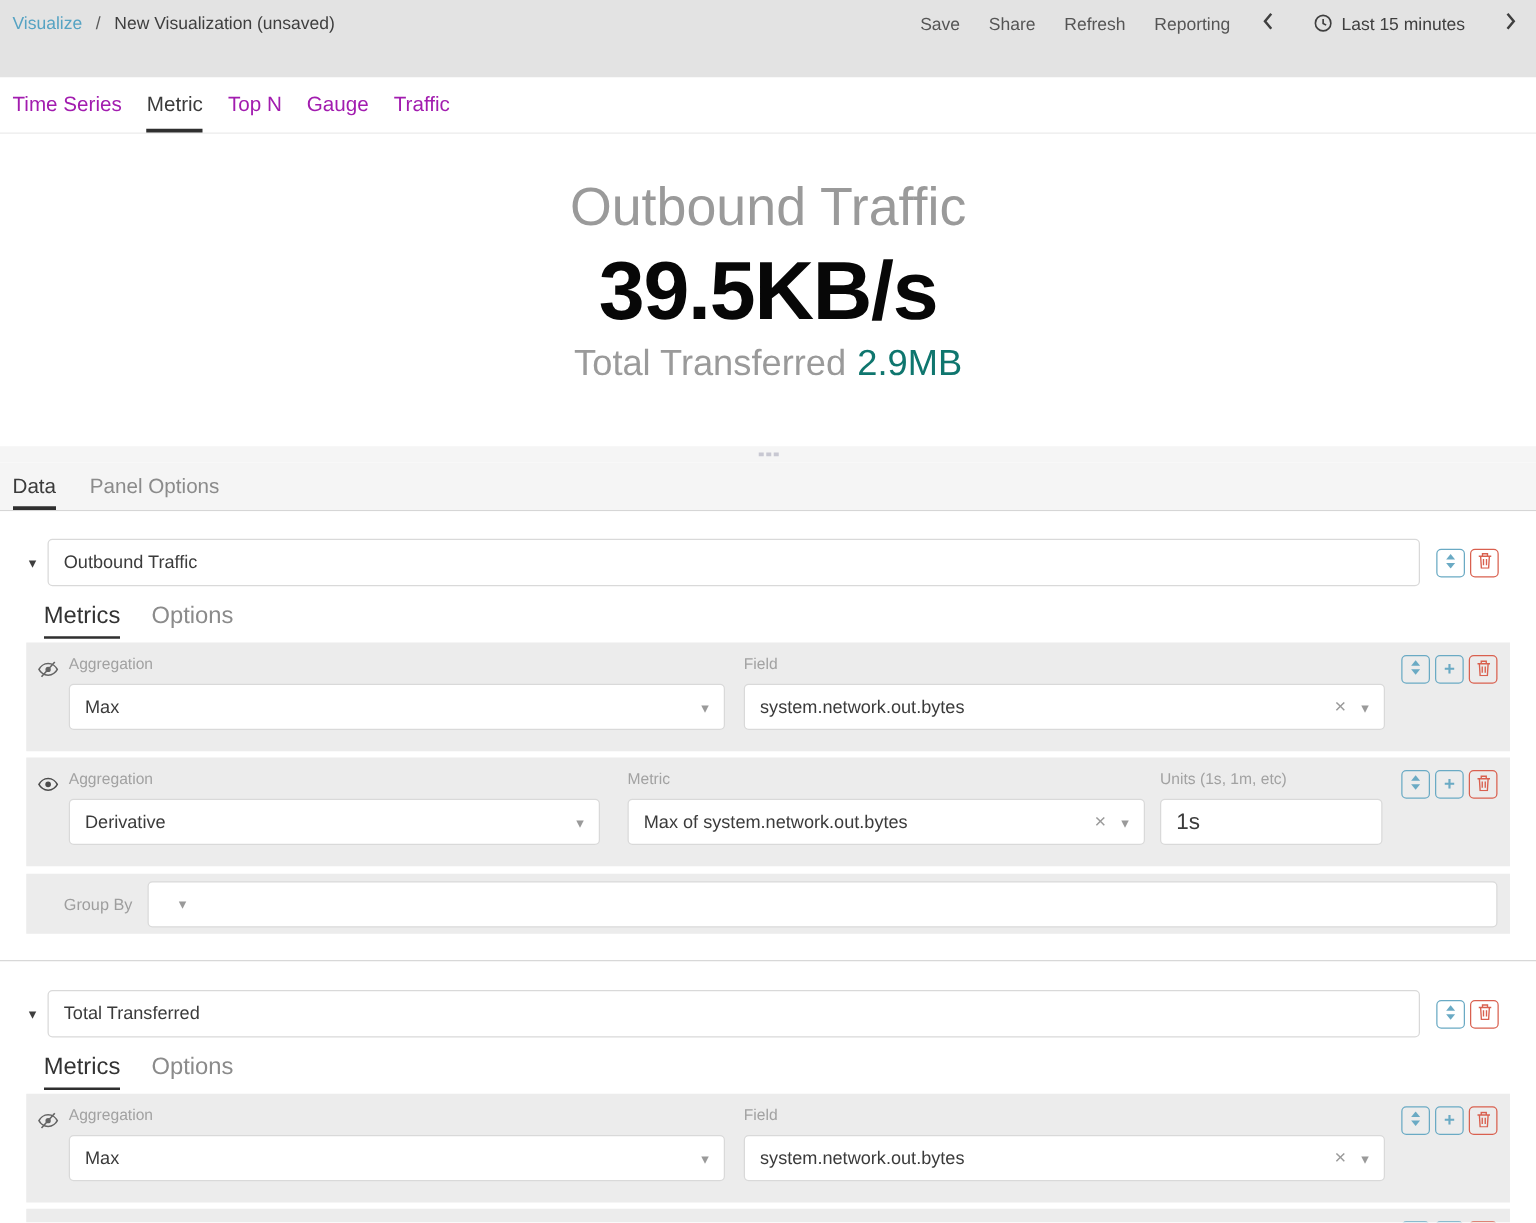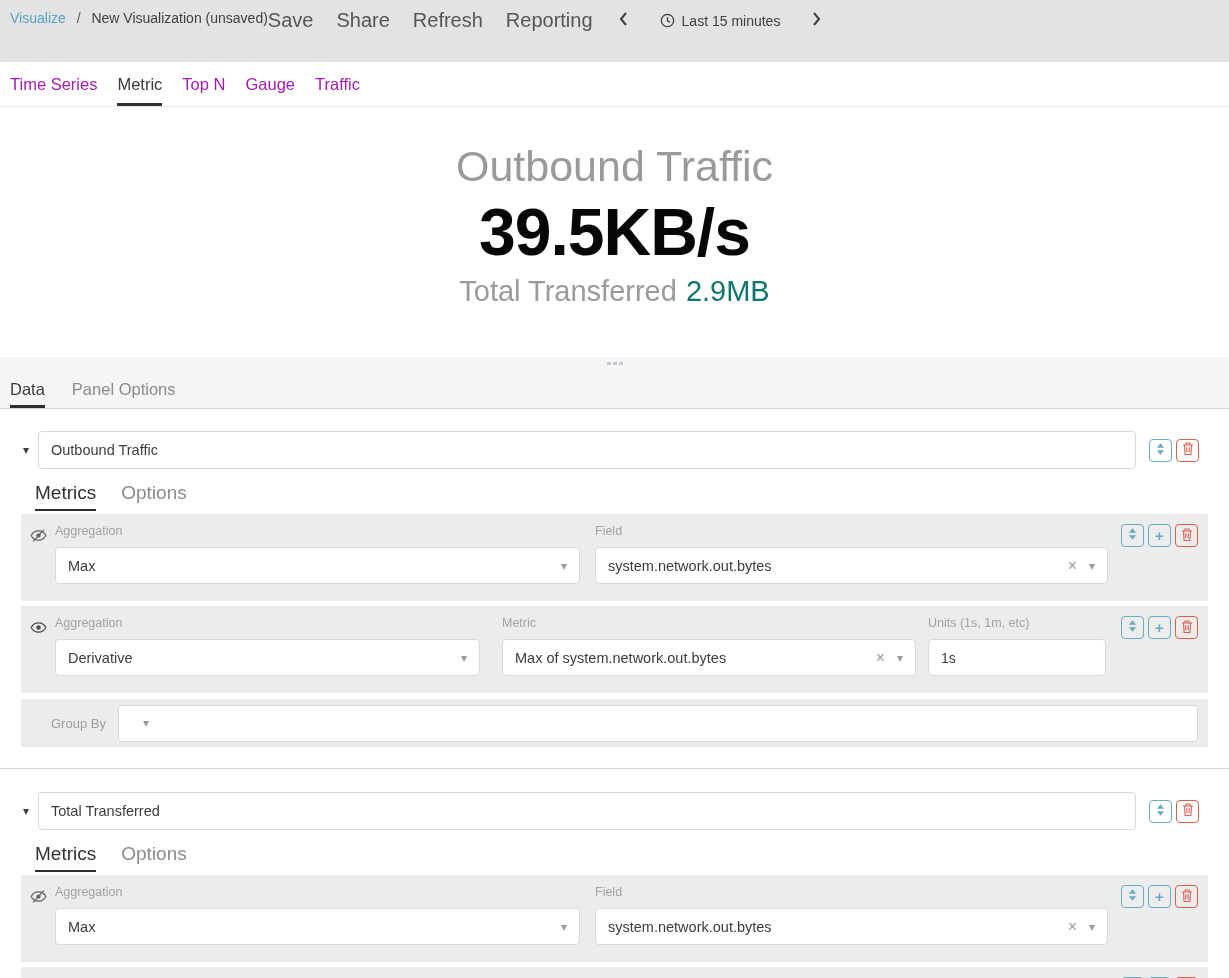--- a/index.html
+++ b/index.html
@@ -1,27 +1,27 @@
 <!DOCTYPE html>
 <html><head>
 <meta charset="utf-8">
 <style>
   * { margin:0; padding:0; box-sizing:border-box; }
   html,body { background:#fff; }
   body { font-family:"Liberation Sans", sans-serif; color:#3b3b3b; }
   .page { width:1229px; height:978px; overflow:hidden; background:#fff; position:relative; }
 
   
-  .top-header { height:62px; background:#e3e3e3; display:flex; justify-content:flex-start; align-items:flex-start; padding:9px 16px 0 10px; }
+  .top-header { height:62px; background:#e3e3e3; display:flex; justify-content:space-between; align-items:flex-start; padding:9px 16px 0 10px; }
   .breadcrumb { font-size:14px; color:#3f3f3f; padding-top:1px; }
   .crumb-link { color:#56a3c3; text-decoration:none; cursor:pointer; }
   .crumb-sep { margin:0 7px; color:#5a5a5a; }
   .header-right { display:flex; align-items:center; gap:26px; }
   .header-actions { display:flex; gap:23px; }
-  .header-actions a { font-size:20px; color:#555; text-decoration:none; cursor:pointer; }
+  .header-actions a { font-size:14px; color:#555; text-decoration:none; cursor:pointer; }
   .timepicker { display:flex; align-items:center; gap:32px; }
   .chev-btn { background:none; border:none; padding:0; cursor:pointer; display:flex; align-items:center; }
   .time-label { display:flex; align-items:center; gap:7px; font-size:14px; color:#3f3f3f; background:none; border:none; cursor:pointer; font-family:inherit; }
 
   
   .viz-tabs { height:45px; background:#fff; display:flex; padding-left:10px; border-bottom:1px solid #ececec; }
   .viz-tab { font-size:16.5px; color:#a21caf; margin-right:20px; display:flex; align-items:center; cursor:pointer; }
   .viz-tab.active { color:#3b3b3b; box-shadow:inset 0 -3px 0 #2f2f2f; }
 
   
@@ -61,21 +61,21 @@
   .col-field { flex:1; margin-right:13px; }
   .col-agg-b { width:425px; margin-right:22px; }
   .col-metric { flex:1; margin-right:12px; }
   .col-units { width:178px; margin-right:15px; }
   .agg-row .btn-group { margin-left:0; padding-top:0; }
 
   .select { height:37px; background:#fff; border:1px solid #d9d9d9; border-radius:4px; display:flex; align-items:center; padding:0 12px; font-size:14.5px; color:#3b3b3b; cursor:pointer; }
   .select-value { flex:1; white-space:nowrap; overflow:hidden; }
   .select-caret { color:#9a9a9a; font-size:12px; margin-left:12px; flex:none; }
   .select-clear { color:#9a9a9a; font-size:16px; margin-left:12px; flex:none; cursor:pointer; line-height:1; }
-  .text-input { height:37px; background:#fff; border:1px solid #d9d9d9; border-radius:4px; padding:0 12px; font-size:14px; color:#3b3b3b; font-family:inherit; outline:none; width:100%; }
+  .text-input { height:37px; background:#fff; border:1px solid #d9d9d9; border-radius:4px; padding:0 12px; font-size:18px; color:#3b3b3b; font-family:inherit; outline:none; width:100%; }
 
   .group-by-row { background:#ececec; margin:6px 21px 0; height:48px; display:flex; align-items:center; padding-right:10px; }
   .group-by-row label { font-size:13px; color:#9e9e9e; margin:0 12px 0 30px; flex:none; }
   .group-by-row .select { flex:1; }
 
   .series-divider { border:none; border-top:1px solid #d8d8d8; margin:21px 0 0; }
   .series-2 .series-header { margin-top:23px; }
 </style>
 </head>
 <body>

